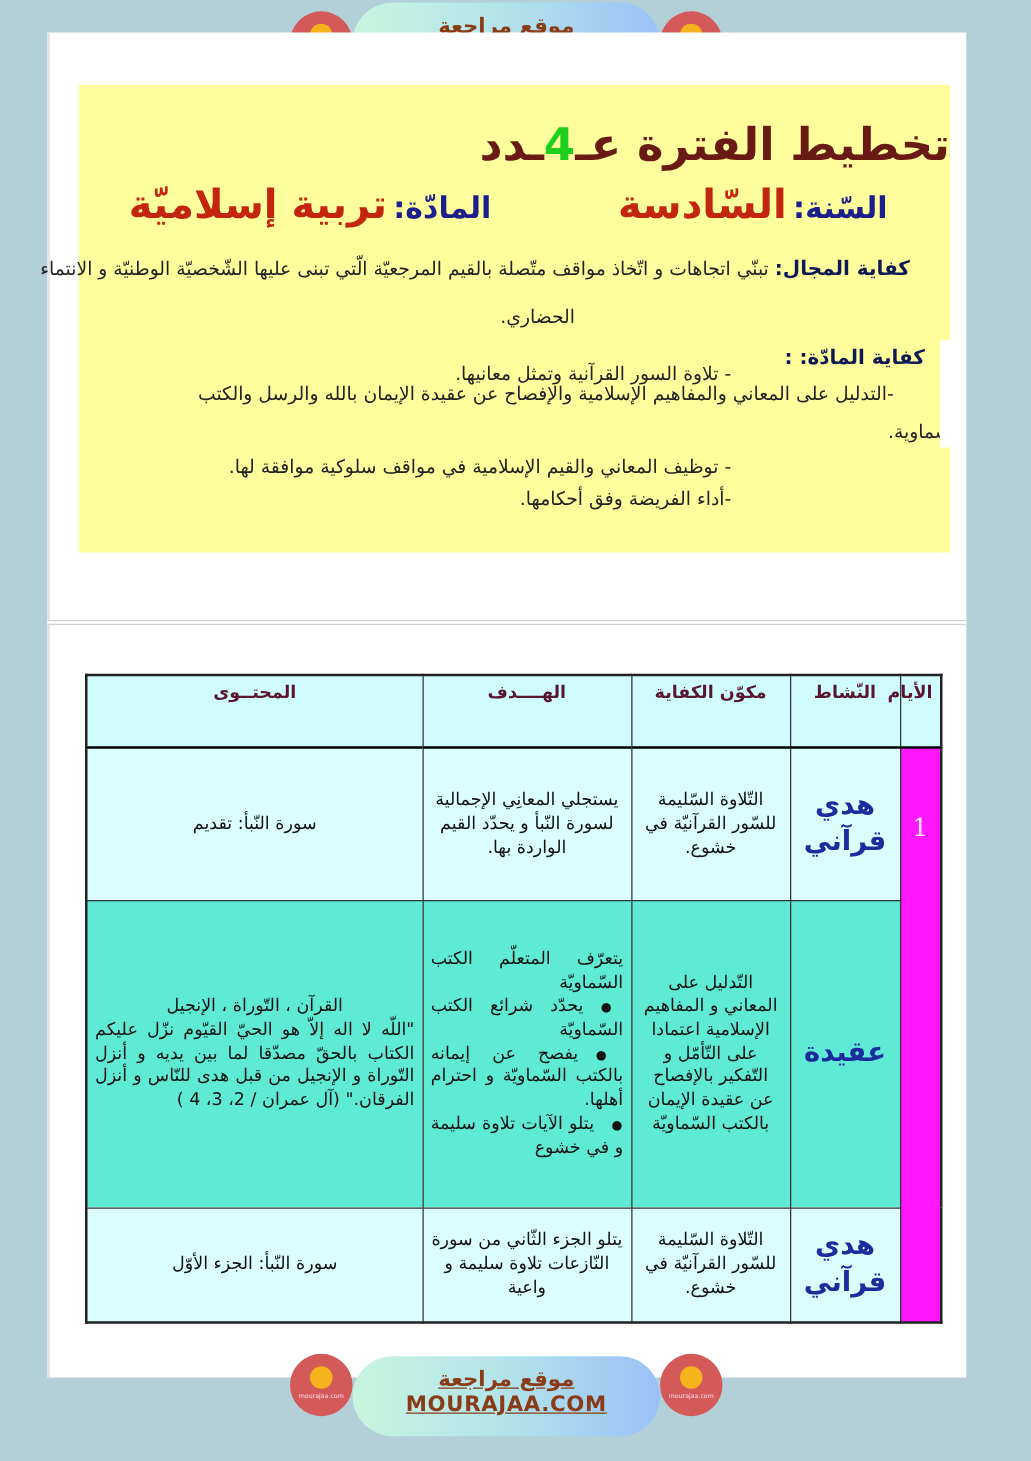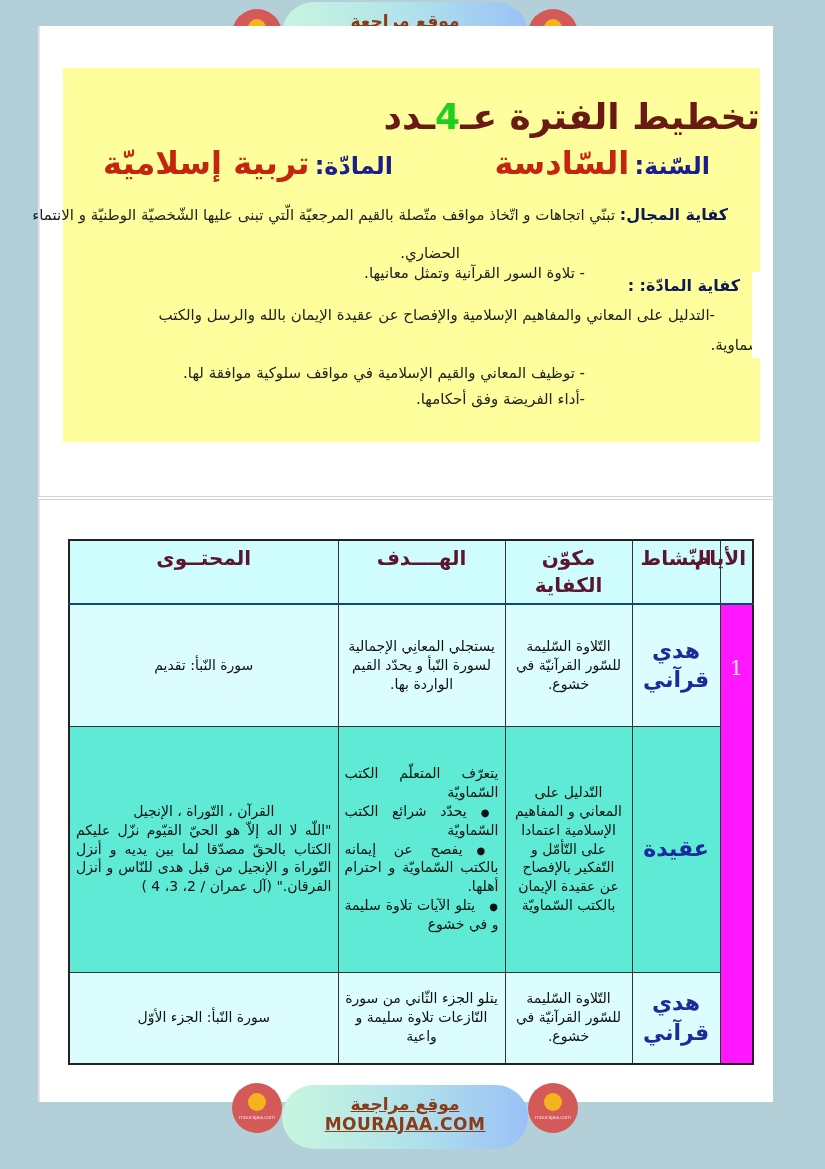--- a/index.html
+++ b/index.html
@@ -85,22 +85,22 @@
     vertical-align: middle;
     padding: 4px 6px;
     line-height: 1.35;
   }
   th {
     background: #cffdfd;
     font-weight: bold;
     color: #5a1530;
     vertical-align: top;
     height: 58px;
-    font-size: 20px;
-    border-bottom: 2px solid #0c4a6e;
+    font-size: 14px;
+    border-bottom: 2px solid #000000;
   }
   table { border: 2px solid #222; }
   .row-cyan td { background: #dbfdfd; }
   .row-green td { background: #5eead4; }
   td.day { background: #ff18ff !important; color: #fce4fc; font-family: "DejaVu Serif", serif; font-size: 20px; vertical-align: top; padding-top: 50px; }
   td.activity { color: #1b2a9c; font-weight: bold; font-size: 22px; }
   td.justify { text-align: justify; text-align-last: right; }
   .bullet { display: block; text-align: justify; }
   .bullet::before { content: "●"; font-size: 10px; margin-left: 14px; }
   
@@ -175,21 +175,21 @@
 
   <div class="comp-line" style="top:137px; right:32px;">
     <span class="comp-label">كفاية المجال:</span>
     <span>تبنّي اتجاهات و اتّخاذ مواقف متّصلة بالقيم المرجعيّة الّتي تبنى عليها الشّخصيّة الوطنيّة و الانتماء</span>
   </div>
   <div class="comp-line" style="top:176px; right:300px;">الحضاري.</div>
 
   <div class="comp-line" style="top:208px; right:20px;">
     <span class="comp-label">كفاية المادّة: :</span>
   </div>
-  <div class="comp-line" style="top:196px; right:175px;">- تلاوة السور القرآنية وتمثل معانيها.</div>
+  <div class="comp-line" style="top:222px; right:175px;">- تلاوة السور القرآنية وتمثل معانيها.</div>
   <div class="comp-line" style="top:238px; right:45px;">-التدليل على المعاني والمفاهيم الإسلامية والإفصاح عن عقيدة الإيمان بالله والرسل والكتب</div>
   <div class="comp-line" style="top:268px; right:-10px;">السماوية.</div>
   <div class="comp-line" style="top:296px; right:175px;">- توظيف المعاني والقيم الإسلامية في مواقف سلوكية موافقة لها.</div>
   <div class="comp-line" style="top:322px; right:175px;margin-left:22px;">-أداء الفريضة وفق أحكامها.</div>
 </div>
 <div class="yellow-notch"></div>
 
 <div class="table-wrap">
   <table>
     <colgroup>

